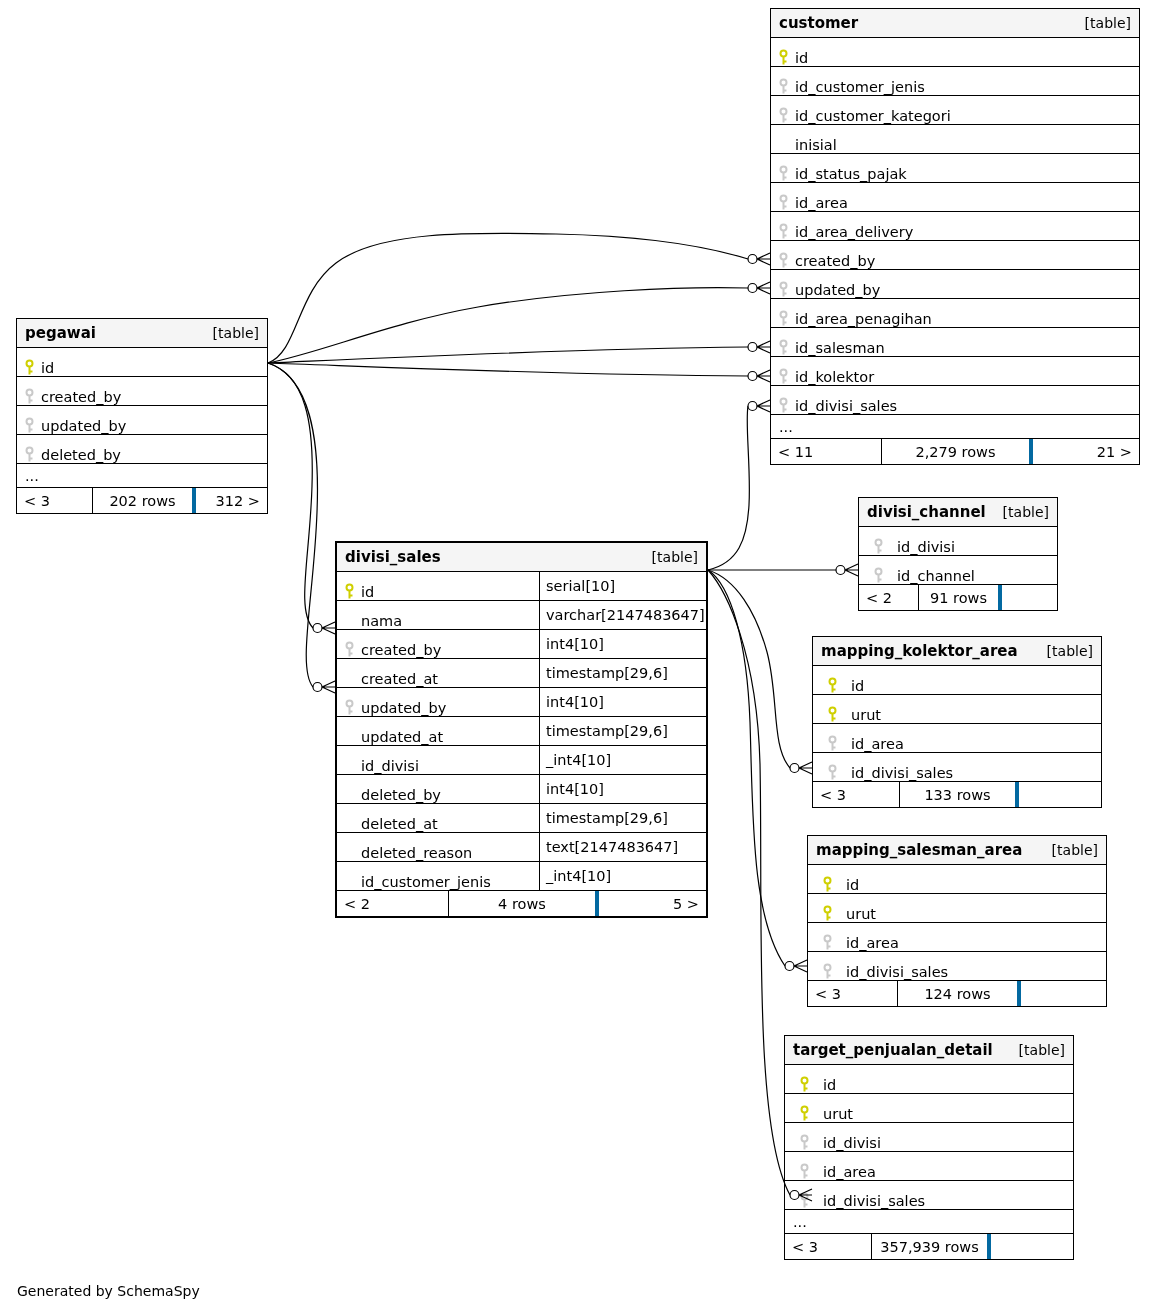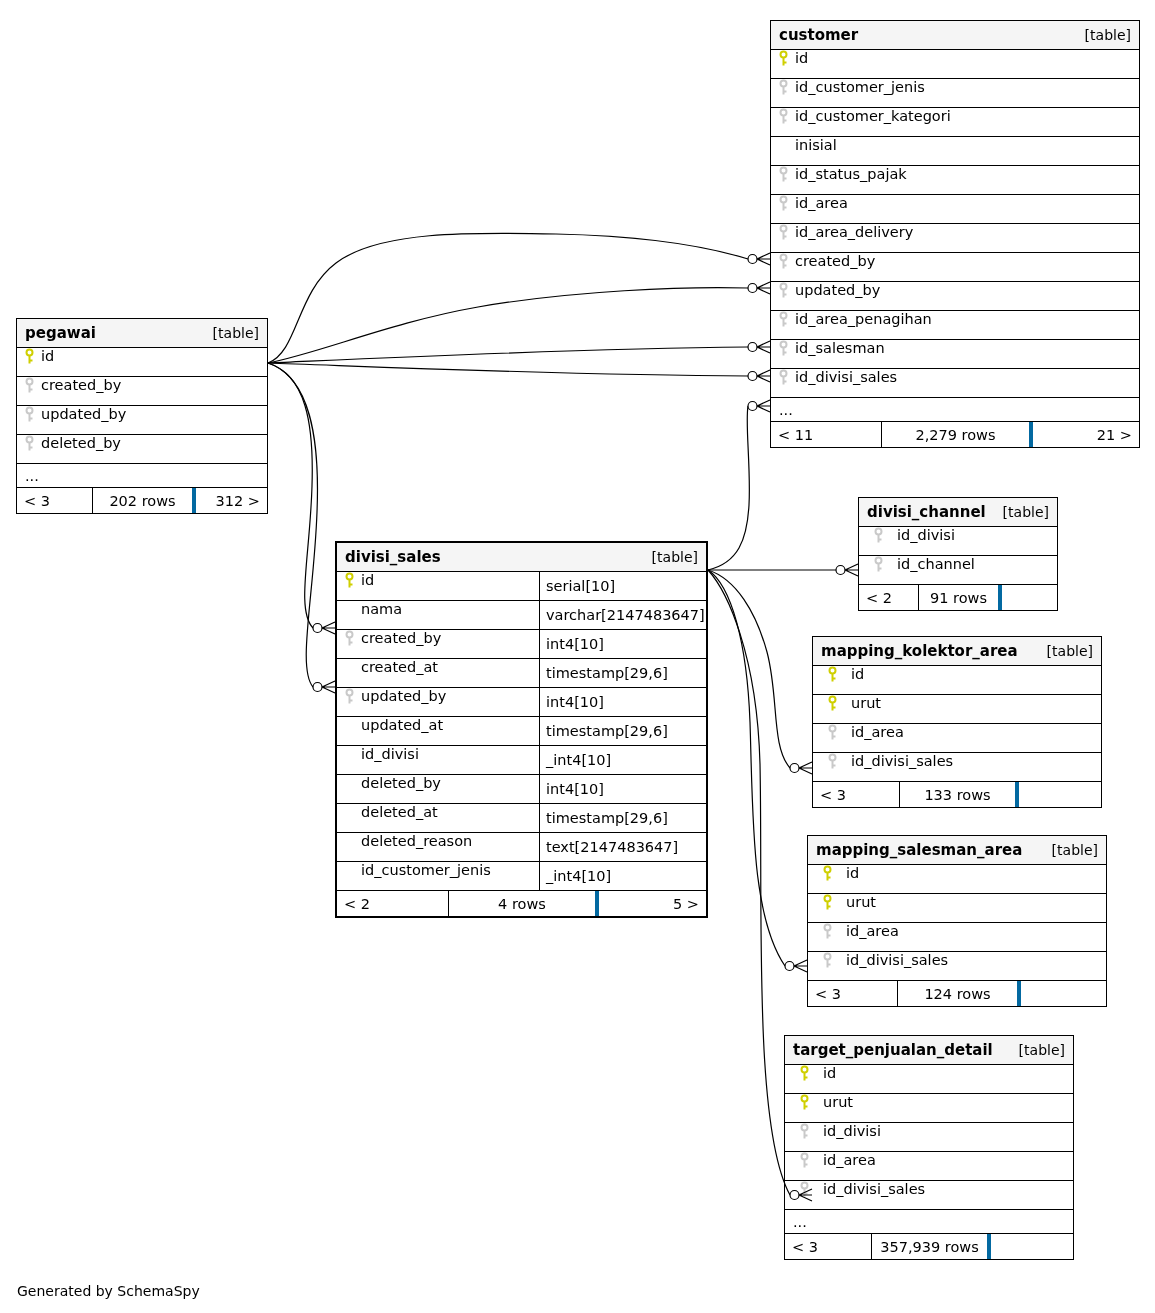--- a/index.html
+++ b/index.html
@@ -11,21 +11,21 @@
   .table.emph{border-width:2.5px;}
   .thead{display:flex;justify-content:space-between;align-items:center;height:28px;
     background:#f5f5f5;border-bottom:1.5px solid #000;padding:0 8px;}
   .t-title{font-weight:bold;font-size:15px;cursor:pointer;}
   .t-tag{font-size:14px;padding-left:10px;}
   .col-row{display:flex;align-items:center;height:28px;border-bottom:1px solid #000;
     font-size:14.5px;white-space:nowrap;}
   .col-row.ellipsis{height:23px;padding-left:8px;}
   .icell{flex:0 0 24px;display:flex;justify-content:center;align-items:center;}
   .table.wide .icell{flex:0 0 38px;}
-  .ncell{display:flex;align-items:flex-start;align-self:stretch;}
+  .ncell{display:flex;align-items:flex-end;align-self:stretch;}
   .split .ncell{flex:0 0 202px;border-right:1px solid #000;}
   .tcell{flex:1;padding-left:6px;}
   .tfoot{display:flex;height:25px;font-size:14.5px;align-items:stretch;}
   .f-cell{display:flex;align-items:center;padding:0 7px;box-sizing:border-box;}
   .f-first{flex:0 0 30%;}
   .f-rows{flex:1;justify-content:center;border-left:1px solid #000;}
   .f-last{flex:0 0 30%;justify-content:flex-end;border-left:4px solid #0369a1;text-align:center;}
   .edges{position:absolute;left:0;top:0;width:1155px;height:1313px;pointer-events:none;z-index:5;}
   .edges path{fill:none;stroke:#000;stroke-width:1.2;}
   .edges circle{fill:#fff;stroke:#000;stroke-width:1.2;}
@@ -98,21 +98,21 @@
       <circle cx="789.5" cy="966" r="4.5"></circle>
     </g>
 
     <g>
       <path d="M708,570 C727,591 757,654 760,764 C763,906 753,1128 790,1195"></path>
       <path d="M799,1195 L812,1189 M799,1195 L812,1195 M799,1195 L812,1201"></path>
       <circle cx="794.5" cy="1195" r="4.5"></circle>
     </g>
   </svg>
 
-  <div class="table" style="left:770px;top:20px;width:370px">
+  <div class="table" style="left:770px;top:8px;width:370px">
       <div class="thead">
         <span class="t-title">customer</span>
         <span class="t-tag">[table]</span>
       </div>
       <div class="col-row">
         <div class="ncell">
           <div class="icell">
             <svg width="11" height="17" viewBox="0 0 11 17">
               <circle cx="5.5" cy="4.5" r="3" fill="none" stroke="#cfcf00" stroke-width="2"></circle>
               <path d="M5.5,7.5 L5.5,15.5 M5.5,12.5 L8.5,12.5" fill="none" stroke="#cfcf00" stroke-width="2"></path>
@@ -217,20 +217,31 @@
       </div>
       <div class="col-row">
         <div class="ncell">
           <div class="icell">
             <svg width="11" height="17" viewBox="0 0 11 17">
               <circle cx="5.5" cy="4.5" r="3" fill="none" stroke="#c9c9c9" stroke-width="2"></circle>
               <path d="M5.5,7.5 L5.5,15.5 M5.5,12.5 L8.5,12.5" fill="none" stroke="#c9c9c9" stroke-width="2"></path>
             </svg>
           </div>
           <span>id_salesman</span>
+        </div>
+      </div>
+      <div class="col-row">
+        <div class="ncell">
+          <div class="icell">
+            <svg width="11" height="17" viewBox="0 0 11 17">
+              <circle cx="5.5" cy="4.5" r="3" fill="none" stroke="#c9c9c9" stroke-width="2"></circle>
+              <path d="M5.5,7.5 L5.5,15.5 M5.5,12.5 L8.5,12.5" fill="none" stroke="#c9c9c9" stroke-width="2"></path>
+            </svg>
+          </div>
+          <span>id_kolektor</span>
         </div>
       </div>
       <div class="col-row">
         <div class="ncell">
           <div class="icell">
             <svg width="11" height="17" viewBox="0 0 11 17">
               <circle cx="5.5" cy="4.5" r="3" fill="none" stroke="#c9c9c9" stroke-width="2"></circle>
               <path d="M5.5,7.5 L5.5,15.5 M5.5,12.5 L8.5,12.5" fill="none" stroke="#c9c9c9" stroke-width="2"></path>
             </svg>
           </div>

